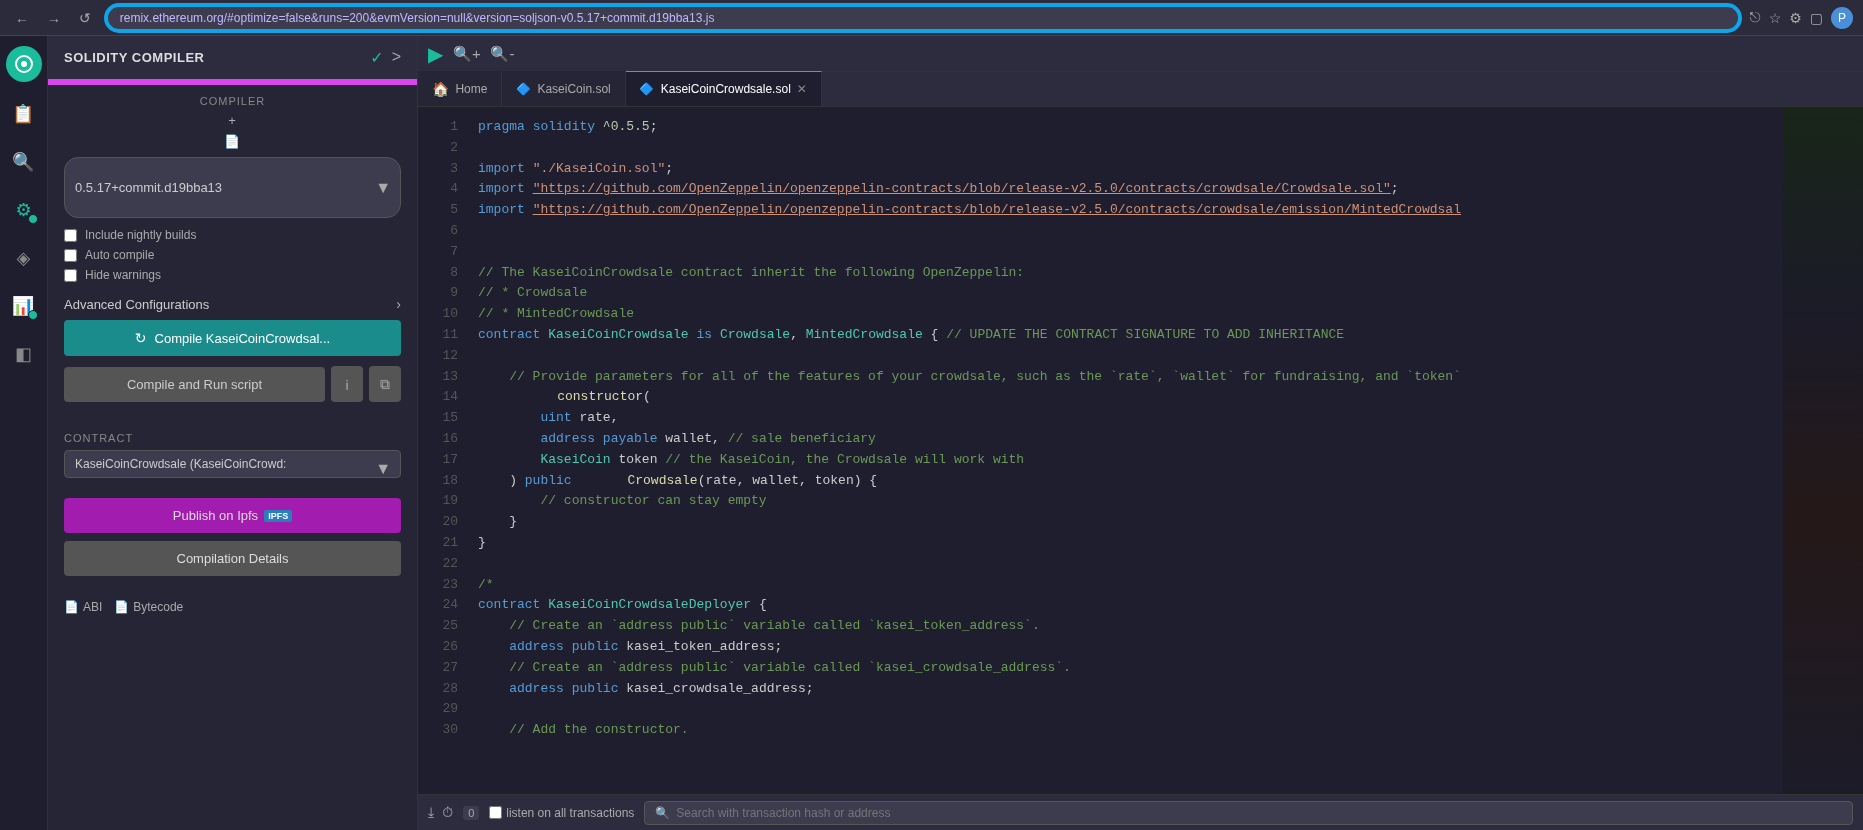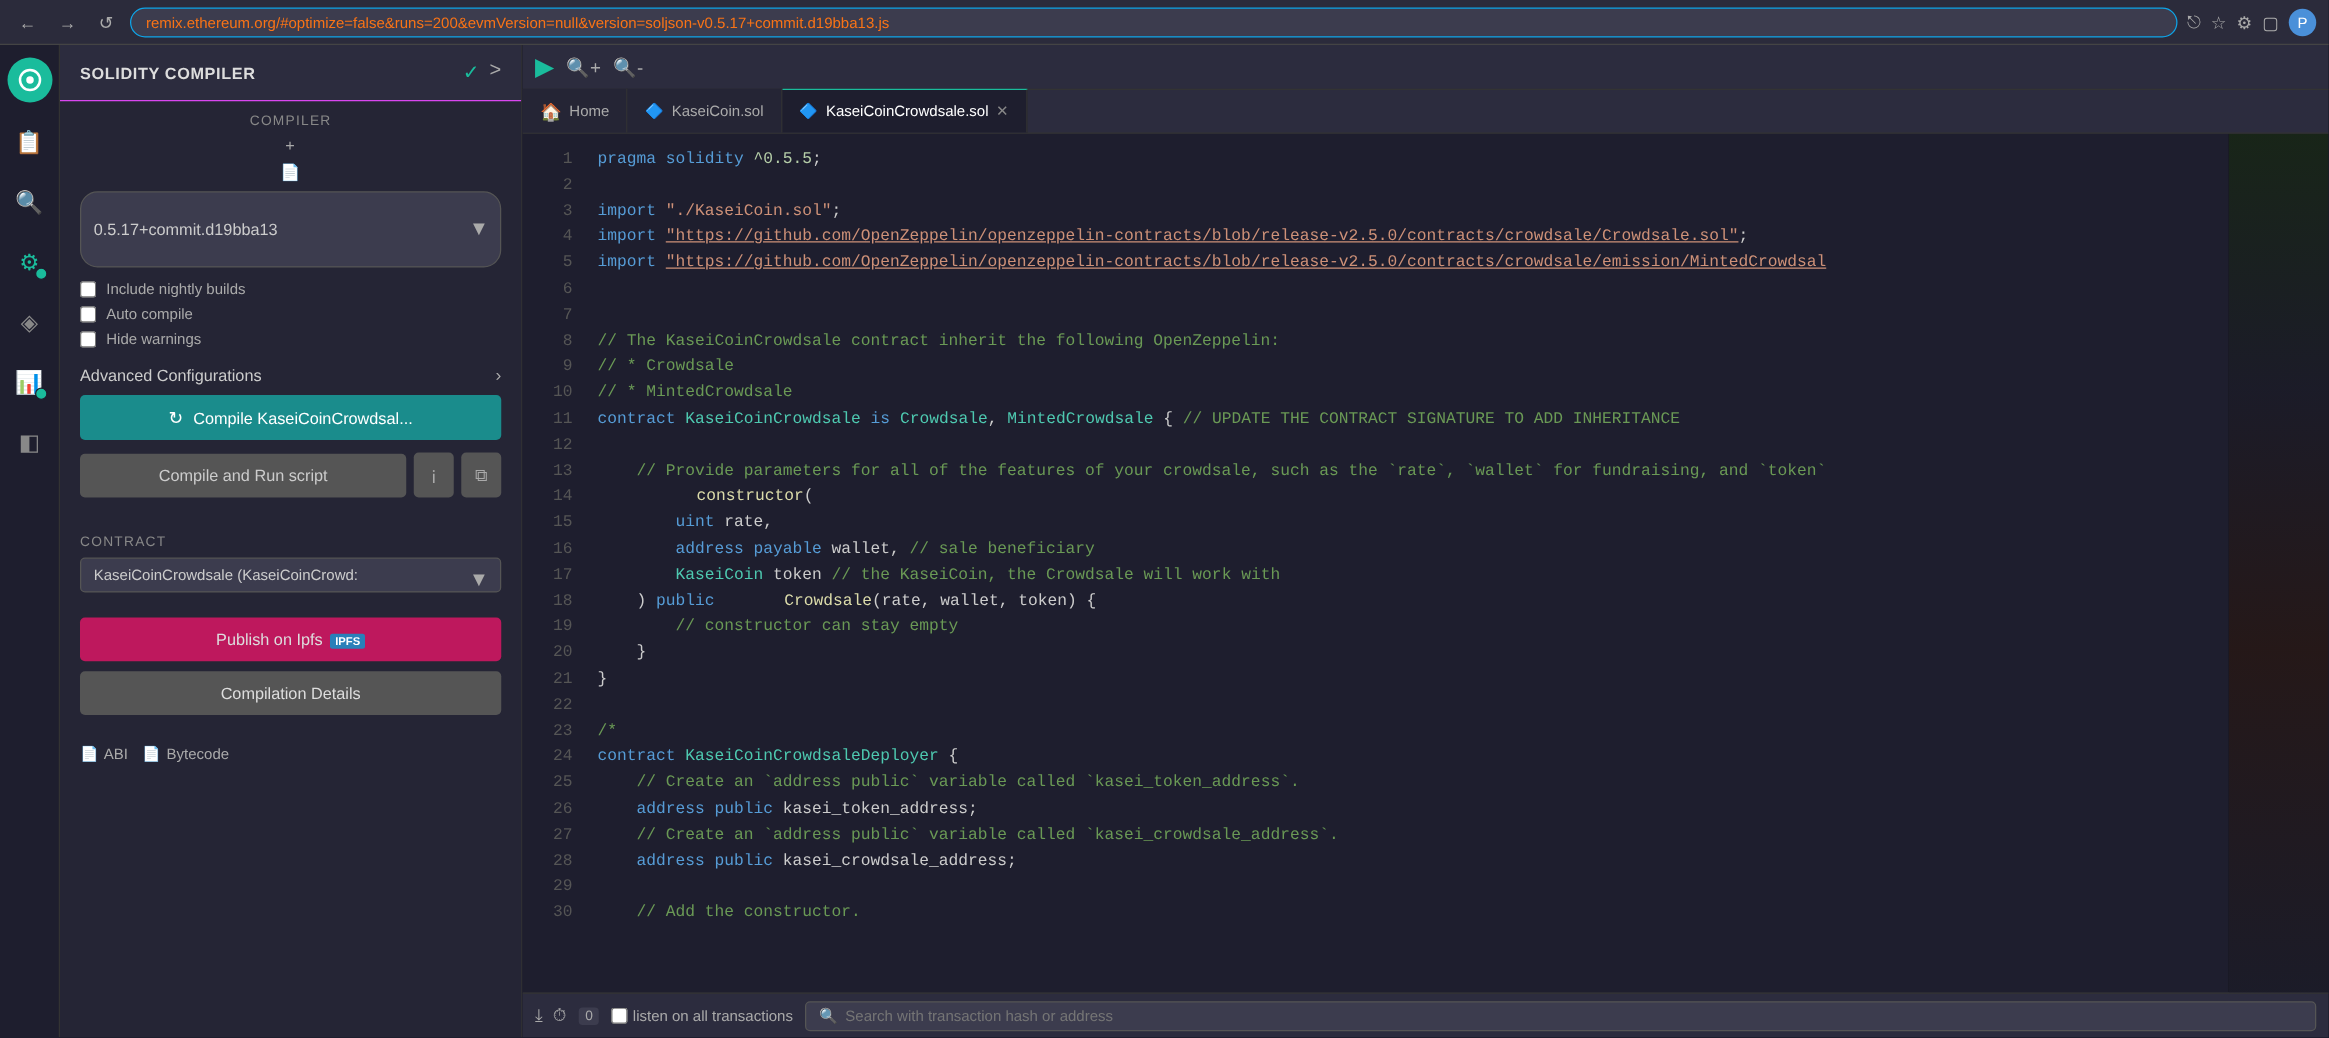--- a/index.html
+++ b/index.html
@@ -20,24 +20,24 @@
       background: none;
       border: none;
       color: #aaa;
       cursor: pointer;
       font-size: 14px;
       padding: 2px 5px;
     }
     .address-bar {
       flex: 1;
       background: #3c3c4e;
-      border: 1px solid #0ea5e9;
+      border: 4px solid #0ea5e9;
       border-radius: 20px;
       padding: 4px 12px;
-      color: #f97316;
+      color: #c4b5fd;
       font-size: 12px;
       display: flex;
       align-items: center;
     }
     .address-bar span { flex: 1; }
     .browser-icons {
       display: flex;
       gap: 8px;
       align-items: center;
     }
@@ -111,21 +111,21 @@
       border-right: 1px solid #333;
       flex-shrink: 0;
       overflow-y: auto;
     }
     .sidebar-header {
       display: flex;
       align-items: center;
       justify-content: space-between;
       padding: 12px 16px;
       background: #2c2c3e;
-      border-bottom: 1px solid #d946ef;
+      border-bottom: 6px solid #d946ef;
     }
     .sidebar-title {
       font-size: 13px;
       font-weight: bold;
       color: #ddd;
       letter-spacing: 0.5px;
     }
     .sidebar-header-icons {
       display: flex;
       gap: 8px;
@@ -271,29 +271,29 @@
       padding: 6px 10px;
       font-size: 12px;
       border-radius: 4px;
       appearance: none;
       cursor: pointer;
       margin-bottom: 10px;
     }
 
     .publish-btn {
       width: 100%;
-      background: #be185d;
+      background: #a21caf;
       color: #ddd;
       border: none;
       border-radius: 4px;
       padding: 10px;
       font-size: 13px;
       cursor: pointer;
       display: flex;
-      align-items: flex-end;
+      align-items: center;
       justify-content: center;
       gap: 6px;
       margin-bottom: 8px;
     }
     .ipfs-badge {
       background: #2980b9;
       color: #fff;
       font-size: 9px;
       padding: 1px 4px;
       border-radius: 2px;

